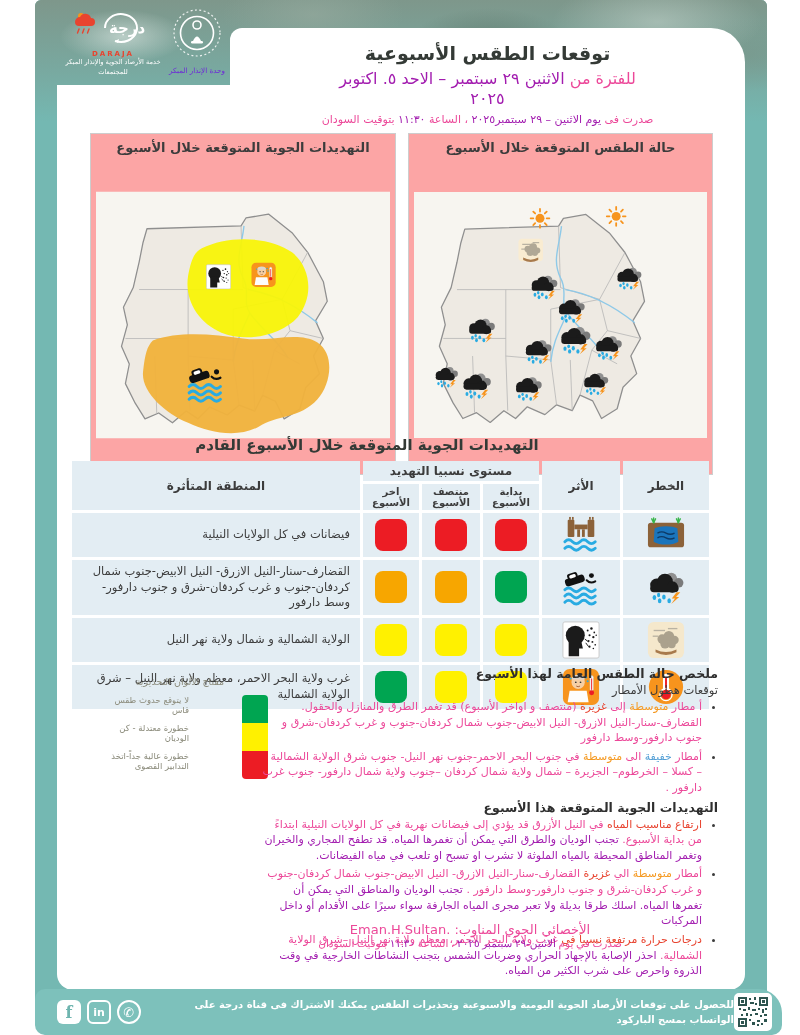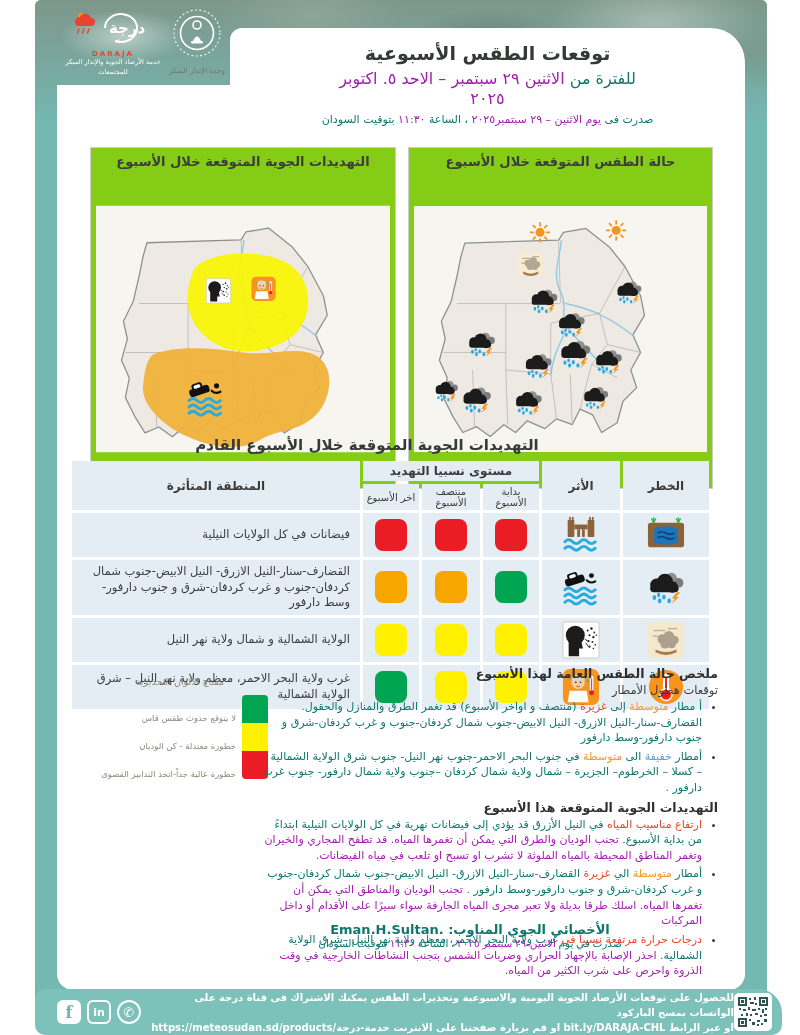--- a/index.html
+++ b/index.html
@@ -18,71 +18,71 @@
       linear-gradient(180deg,#7e978b 0%, #79a89f 55%, #74b8b2 100%);
     border-radius:6px 6px 0 0; }
 
   .title-card { position:absolute; left:230px; top:28px; width:515px; height:104px; background:#fff; border-radius:12px 34px 0 0; }
   .main-card  { position:absolute; left:57px; top:85px; width:688px; height:905px; background:#fff; border-radius:0 44px 16px 16px; }
 
   
   .logo-daraja { position:absolute; left:58px; top:6px; width:110px; text-align:center; color:#fff; }
   .logo-daraja .en { font-size:7px; letter-spacing:2px; color:#e8432f; font-weight:bold; }
   .logo-daraja .cap { font-size:6.6px; line-height:1.5; color:#fff; }
-  .logo-ewu { position:absolute; left:158px; top:8px; width:78px; text-align:center; color:#737373; }
+  .logo-ewu { position:absolute; left:158px; top:8px; width:78px; text-align:center; color:#6d28d9; }
   .logo-ewu .cap { font-size:7.2px; margin-top:2px; }
 
   
   .doc-title { text-align:center; font-size:19px; font-weight:bold; color:#343a36; padding-top:14px; }
   .doc-period { text-align:center; font-size:16px; margin-top:5px; color:#3c3c3c; }
   .doc-year { text-align:center; font-size:16px; margin-top:1px; }
   .doc-issued { text-align:center; font-size:11px; margin-top:5px; color:#3c3c3c; }
 
-  .c-dark { color:#0f766e; } .c-blue { color:#a21caf; } .c-lightblue { color:#55a0d6; }
+  .c-dark { color:#ec4899; } .c-blue { color:#a21caf; } .c-lightblue { color:#55a0d6; }
   .c-orange { color:#f59a23;margin-top:18px; } .c-red { color:#e8432f; } .bold { font-weight:bold; }
 
   
-  .map-panel { position:absolute; top:147px; height:342px; background:#84cc16; border:1px solid #cdcdcd; }
+  .map-panel { position:absolute; top:133px; height:342px; background:#fca5a5; border:1px solid #cdcdcd; }
   .map-panel.threats { left:90px; width:306px; }
   .map-panel.forecast { left:408px; width:305px; }
   .map-title { text-align:center; font-size:13px; font-weight:600; color:#3c3c3c; margin-top:6px; }
   .map-box { position:absolute; left:5px; right:5px; top:27px; bottom:5px; }
   .map-box svg { width:100%; height:100%; display:block; }
 
   
   .tbl-title { position:absolute; left:57px; width:620px; top:436px; text-align:center; font-size:15px; font-weight:bold; color:#343a36; }
   table.threats { position:absolute; right:88px; top:458px; width:622px; border-collapse:separate; border-spacing:3px; table-layout:fixed; }
   table.threats th, table.threats td { background:#e3edf3; vertical-align:middle; }
   table.threats th { font-size:12px; font-weight:bold; color:#3c3c3c; padding:3px 2px; }
-  table.threats th.sub { font-size:10px; font-weight:400; padding:2px;margin-top:40px; }
+  table.threats th.sub { font-size:10px; font-weight:700; padding:2px;margin-top:40px; }
   td.icon-cell { text-align:center; height:44px; }
   svg.tbl-ic { width:38px; height:38px; vertical-align:middle; }
   td.level-cell { text-align:center; }
   .chip { width:32px; height:32px; border-radius:8px; margin:4px auto; }
   td.region-cell { font-size:11.5px; color:#3c3c3c; text-align:right; padding:4px 10px; line-height:1.35; }
 
   
   .legend { position:absolute; left:92px; top:676px; width:176px; direction:rtl; }
   .legend-title { font-size:9.5px; color:#8a8a7a; text-align:center; margin-bottom:8px; }
-  .leg-row { display:flex; direction:rtl; align-items:flex-end; height:28px; }
+  .leg-row { display:flex; direction:rtl; align-items:flex-start; height:28px;gap:47px; }
   .leg-chip { width:26px; height:28px; flex:0 0 26px; }
   .leg-row:first-of-type .leg-chip { border-radius:4px 4px 0 0; }
   .leg-row:last-of-type .leg-chip { border-radius:0 0 4px 4px; }
   .leg-label { flex:1; font-size:8.5px; color:#8a8a7a; text-align:right; padding-left:5px; padding-right:6px; }
 
   
   .summary { position:absolute; right:82px; top:664px; width:456px; direction:rtl; text-align:right; color:#3c3c3c; }
   .summary h3 { font-size:12.5px; font-weight:bold; margin:2px 0; color:#2f2f2f; }
   .summary .plain { font-size:11.5px; margin-bottom:2px; }
   .summary ul { list-style:disc; padding-right:16px; margin:0 0 4px 0; }
   .summary li { font-size:11px; line-height:1.42; margin-bottom:3px; }
 
   
   .signature { position:absolute; left:240px; width:460px; top:922px; text-align:center; }
-  .sig-name { font-size:13px; font-weight:bold; color:#2f2f2f; }
+  .sig-name { font-size:13px; font-weight:normal; color:#2f2f2f; }
   .sig-issued { font-size:10.5px; color:#3c3c3c;font-family:Liberation Serif, serif; }
 
   
   .footer-band { position:absolute; left:35px; bottom:0; width:747px; height:46px; background:#7dc1bb; border-radius:10px 24px 10px 10px; display:flex; direction:ltr; align-items:center; padding:0 10px; }
   .socials { display:flex; gap:6px; align-items:center; margin-left:12px; }
   .soc { width:24px; height:24px; display:flex; align-items:center; justify-content:center; font-weight:bold; }
   .soc.fb { background:#fff; color:#6fb5af; border-radius:6px; font-size:16px; font-family:"DejaVu Serif", serif; }
   .soc.li { border:2px solid #fff; color:#fff; border-radius:6px; font-size:11px; }
   .soc.wa { border:2px solid #fff; color:#fff; border-radius:50%; font-size:13px; }
   .footer-text { flex:1; direction:rtl; text-align:right; color:#fff; font-size:10px; font-weight:600; line-height:1.5; padding-left:8px; }
@@ -503,21 +503,20 @@
   </div>
 
   <div class="footer-band">
     <div class="socials">
       <span class="soc fb">f</span>
       <span class="soc li">in</span>
       <span class="soc wa">✆</span>
     </div>
     <div class="footer-text">
       <div>للحصول على توقعات الأرصاد الجوية اليومية والاسبوعية وتحذيرات الطقس يمكنك الاشتراك فى قناة درجة على الواتساب بمسح الباركود</div>
-      <div><span>او عبر الرابط </span><span class="bold" dir="ltr">bit.ly/DARAJA-CHL</span><span>  او قم بزيارة صفحتنا على الانترنت  </span><span class="bold">خدمة-درجة</span><span class="bold" dir="ltr">https://meteosudan.sd/products/</span></div>
     </div>
     <div class="qr">
       <svg viewBox="0 0 29 29" shape-rendering="crispEdges">
         <rect width="29" height="29" fill="#fff"></rect>
         <g fill="#2e5550">
           <path d="M0,0h9v9h-9z M2,2v5h5v-5z M3,3h3v3h-3z"></path>
           <path d="M20,0h9v9h-9z M22,2v5h5v-5z M23,3h3v3h-3z"></path>
           <path d="M0,20h9v9h-9z M2,22v5h5v-5z M3,23h3v3h-3z"></path>
           <rect x="11" y="1" width="2" height="2"></rect>
             <rect x="15" y="0" width="2" height="3"></rect>

